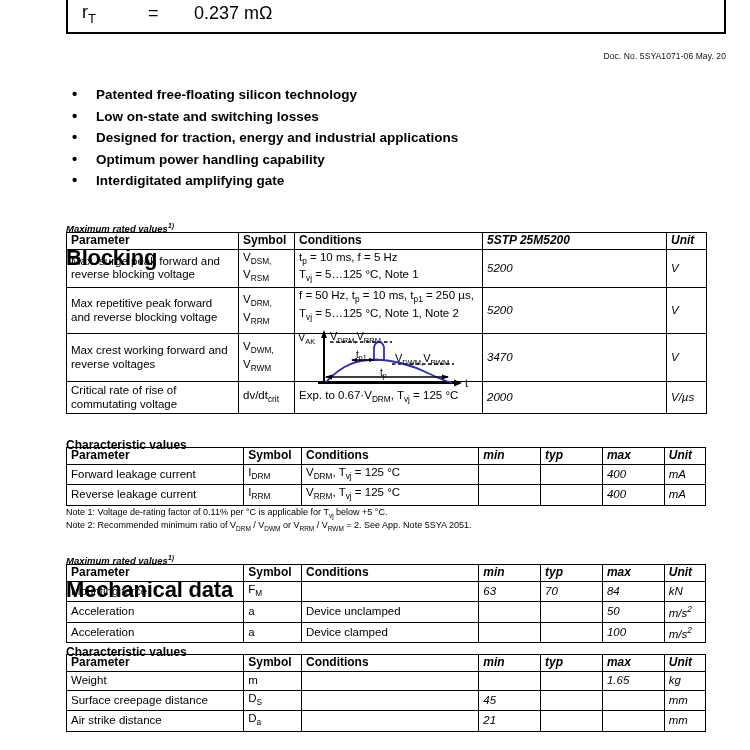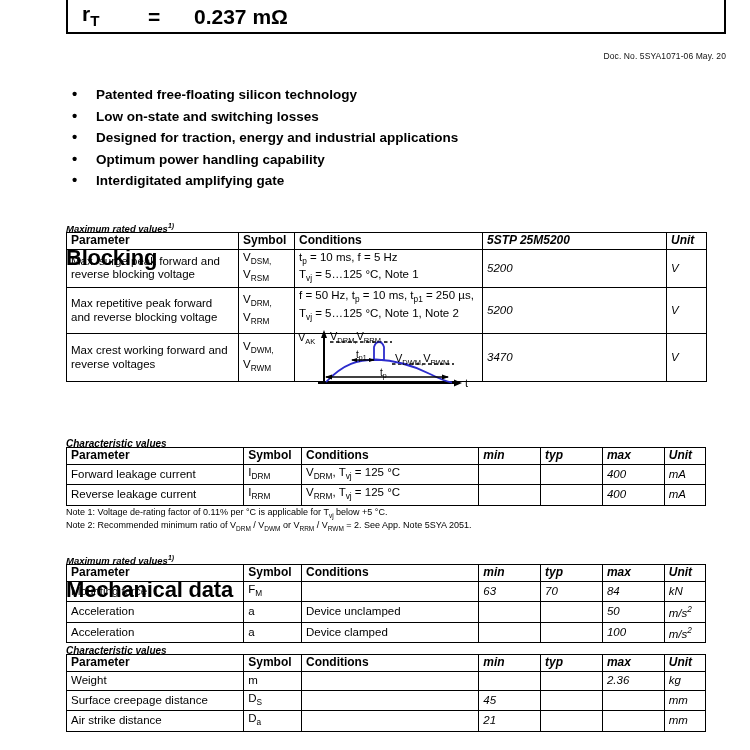--- a/index.html
+++ b/index.html
@@ -17,22 +17,22 @@
   .formula-box {
     position: absolute;
     left: 66px; top: -26px;
     width: 660px; height: 60px;
     border: 2px solid #000;
     border-top: none;
   }
   .formula-row {
     position: absolute;
     left: 14px;
-    display: flex; align-items: flex-end;
-    font-weight: bold; font-size: 21px;
+    display: flex; align-items: center;
+    font-weight: normal; font-size: 18px;
   }
   .formula-row.r2 { top: 28px; }
   .f-sym   { width: 66px; }
   .f-eq    { width: 46px; }
   .f-val   { }
   sub { font-size: 0.72em; }
   sup { font-size: 0.72em; }
 
   
   .docno {
@@ -62,21 +62,21 @@
     font-size: 22px; font-weight: bold;
     letter-spacing: -0.2px;
     margin-top: 44px;
   }
   .sec-sub {
     position: absolute;
     font-size: 9.5px; font-style: italic; font-weight: bold;
   }
   .sec-sub2 {
     position: absolute;
-    font-size: 10px; font-style: italic; font-weight: bold;
+    font-size: 12px; font-weight: bold;
   }
 
   
   table.dt {
     position: absolute;
     border-collapse: collapse;
     table-layout: fixed;
     font-size: 11.5px;
   }
   table.dt td, table.dt th {
@@ -180,20 +180,27 @@
       </tr>
       <tr style="height:48px;margin-top:12px;">
         <td>Max crest working forward and reverse voltages</td>
         <td class="two-line">V<sub>DWM,</sub><br>V<sub>RWM</sub></td>
         <td style="padding:0;">
           
         </td>
         <td class="c">3470</td>
         <td class="c">V</td>
       </tr>
+      <tr style="height:32px;">
+        <td>Critical rate of rise of commutating voltage</td>
+        <td>dv/dt<sub>crit</sub></td>
+        <td>Exp. to 0.67·V<sub>DRM</sub>, T<sub>vj</sub> = 125 °C</td>
+        <td class="c">2000</td>
+        <td class="c">V/µs</td>
+      </tr>
     </tbody>
   </table>
 
   <svg class="wf" style="position:absolute; left:296px; top:327px;" width="190" height="64" viewBox="0 0 190 64">
 
     <line x1="28" y1="8" x2="28" y2="56" stroke="#000" stroke-width="2"></line>
     <polygon points="28,3 25,11 31,11" fill="#000"></polygon>
     <line x1="22" y1="56" x2="160" y2="56" stroke="#000" stroke-width="2"></line>
     <polygon points="166,56 158,52.5 158,59.5" fill="#000"></polygon>
 
@@ -348,21 +355,21 @@
         <th class="c">Unit</th>
       </tr>
     </thead>
     <tbody>
       <tr style="height:19px;">
         <td>Weight</td>
         <td>m</td>
         <td></td>
         <td class="c"></td>
         <td class="c"></td>
-        <td class="c">2.36</td>
+        <td class="c">1.65</td>
         <td class="c">kg</td>
       </tr>
       <tr style="height:19px;">
         <td>Surface creepage distance</td>
         <td>D<sub>S</sub></td>
         <td></td>
         <td class="c">45</td>
         <td class="c"></td>
         <td class="c"></td>
         <td class="c">mm</td>

